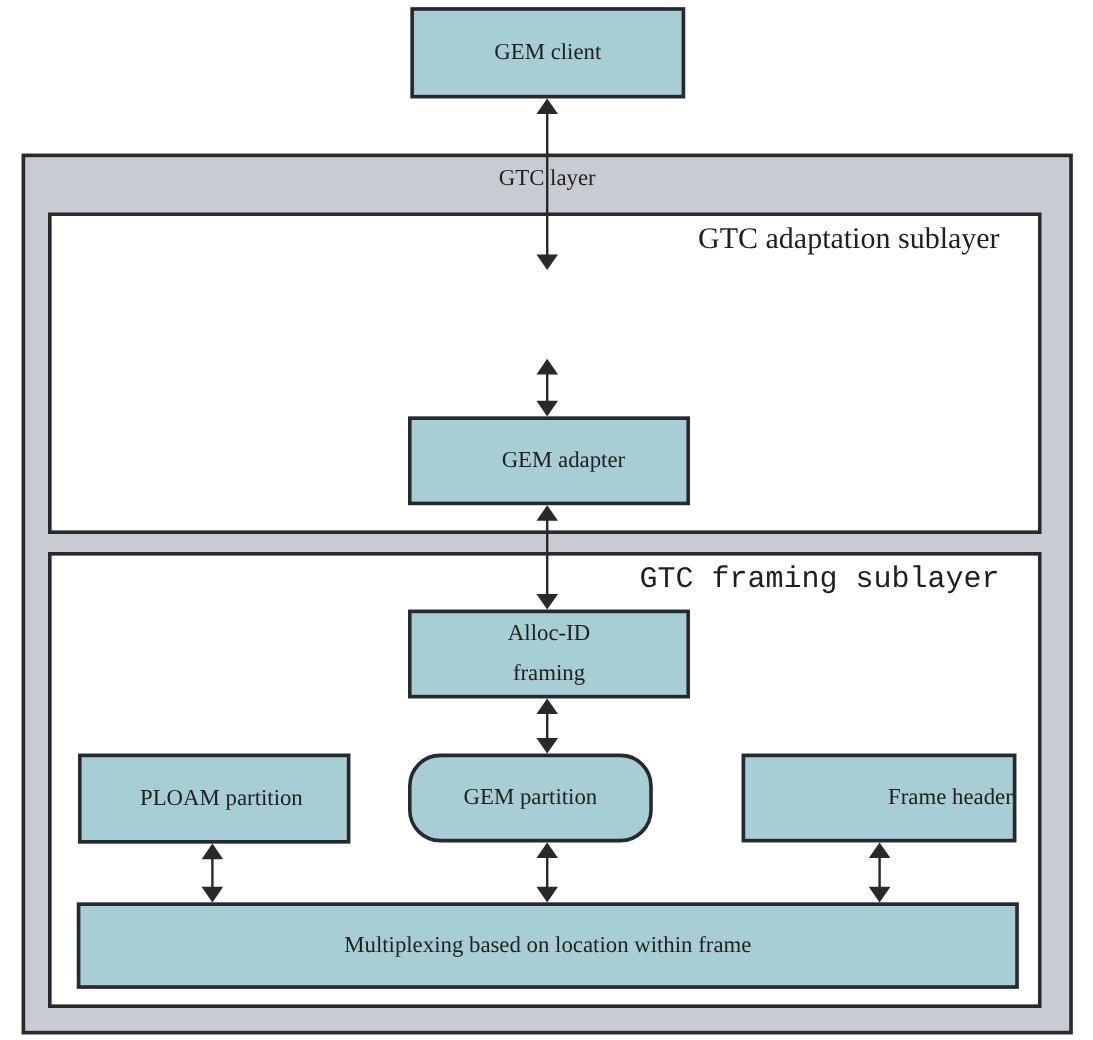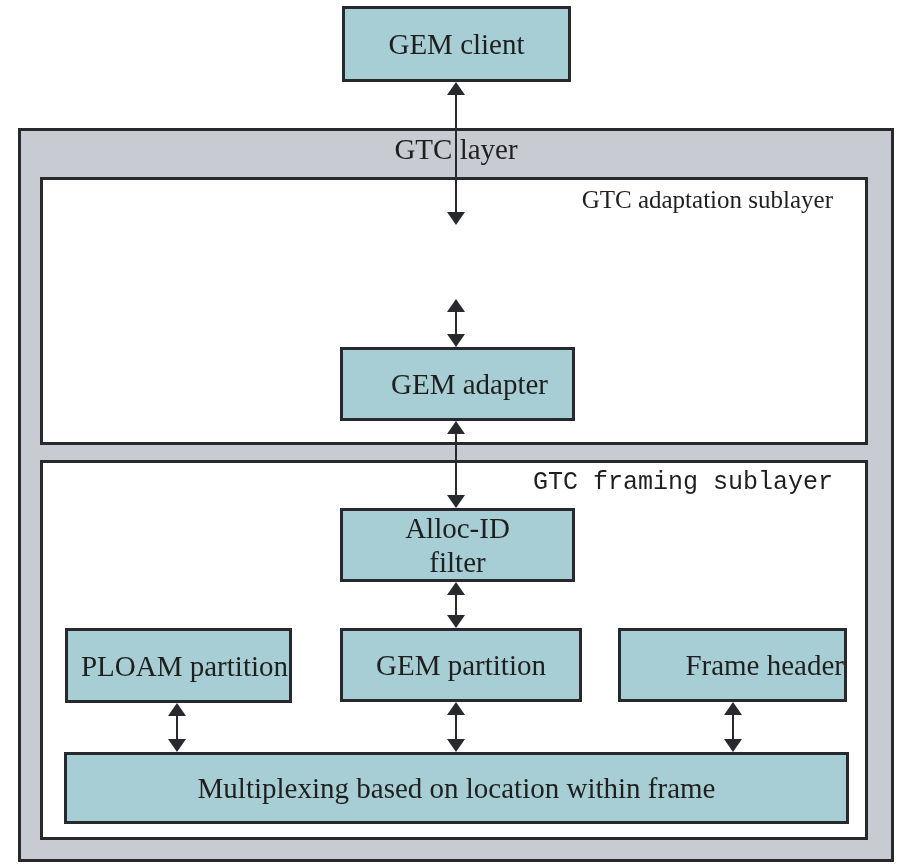--- a/index.html
+++ b/index.html
@@ -19,42 +19,42 @@
   }
   .sublayer {
     position: absolute; background: #ffffff; border: 3px solid #27292d;
     box-sizing: border-box; z-index: 2;
   }
   .sublayer.adaptation { left: 40px; top: 177px; width: 828px; height: 268px; }
   .sublayer.framing    { left: 40px; top: 460px; width: 828px; height: 380px; }
   
   .layer-title {
     position: absolute; left: 18px; top: 133px; width: 876px; text-align: center;
-    font-size: 29px; line-height: 32px; z-index: 3; white-space: nowrap;
+    font-size: 19px; line-height: 32px; z-index: 3; white-space: nowrap;
   }
   .sublayer-label {
     position: absolute; right: 78px; text-align: center;
     font-size: 25px; line-height: 32px; z-index: 3; white-space: nowrap; margin-left: 28px;
   }
   .sublayer-label.adaptation { top: 184px; }
   .sublayer-label.framing    { top: 467px; font-family: Liberation Mono, monospace; }
   
   .node {
     position: absolute; box-sizing: border-box;
     background: #a7ced4; border: 3px solid #27292d;
     display: flex; flex-direction: column; align-items: center; justify-content: center;
-    text-align: center; font-size: 29px; line-height: 34px; z-index: 4;
+    text-align: center; font-size: 19px; line-height: 34px; z-index: 4;
     white-space: nowrap;
   }
   .node.gem-client    { left: 342px; top: 6px;   width: 229px; height: 76px; }
   .node.port-id       { left: 340px; top: 225px; width: 235px; height: 74px; }
   .node.gem-adapter   { left: 340px; top: 347px; width: 235px; height: 74px; padding-left: 24px; }
   .node.alloc-id      { left: 340px; top: 508px; width: 235px; height: 74px; justify-content: flex-end; }
   .node.ploam         { left: 65px;  top: 628px; width: 227px; height: 75px; padding-left: 12px; }
-  .node.gem-partition { left: 340px; top: 628px; width: 242px; height: 74px; }
+  .node.gem-partition { left: 340px; top: 628px; width: 204px; height: 74px; border-radius: 27px; }
   .node.frame-header  { left: 618px; top: 628px; width: 229px; height: 74px; align-items: flex-end; }
   .node.mux           { left: 64px;  top: 752px; width: 785px; height: 72px; }
   
   .varrow { position: absolute; width: 18px; z-index: 5; }
   .varrow .aline {
     position: absolute; left: 8px; top: 5px; bottom: 5px; width: 2px; background: #27292d;
   }
   .varrow .ah {
     position: absolute; left: 0; width: 0; height: 0;
     border-left: 9px solid transparent; border-right: 9px solid transparent;
@@ -87,21 +87,21 @@
 
   <div class="node gem-adapter">
     <span>GEM adapter</span>
   </div>
 
   <div class="sublayer framing"></div>
   <div class="sublayer-label framing">GTC framing sublayer</div>
 
   <div class="node alloc-id">
     <span>Alloc-ID</span>
-    <span>filter</span>
+    <span>framing</span>
   </div>
 
   <div class="node ploam">
     <span>PLOAM partition</span>
   </div>
 
   <div class="node gem-partition">
     <span>GEM partition</span>
   </div>
 

